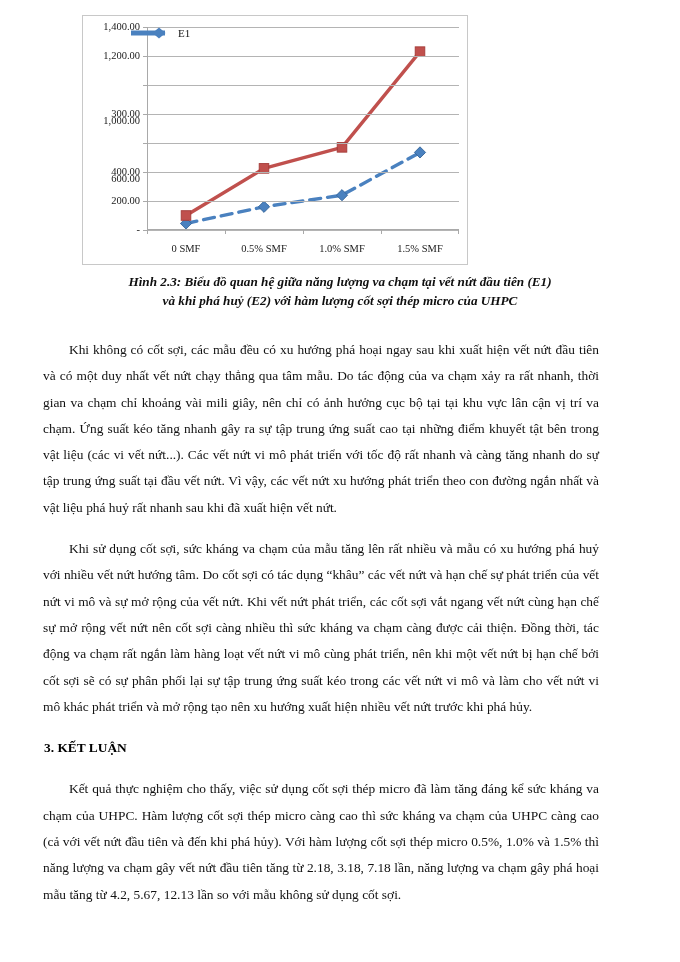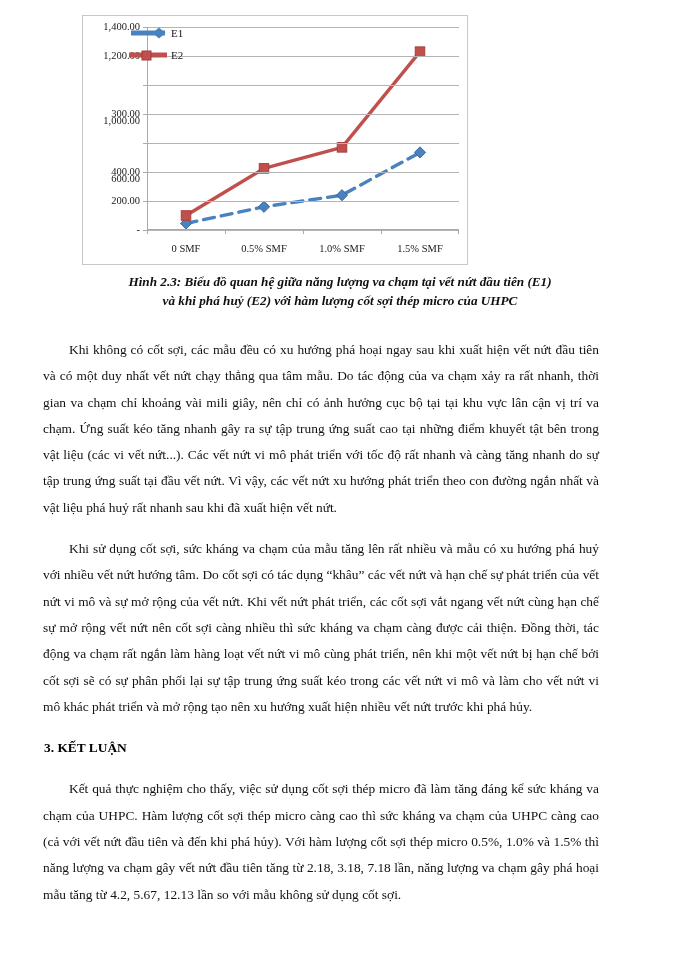--- a/index.html
+++ b/index.html
@@ -126,21 +126,21 @@
     height: 22px;
   }
   .legend-swatch {
     width: 38px;
     height: 14px;
     position: relative;
     flex: 0 0 38px;
   }
   .legend-label {
     font-size: 11px;
-    margin-left: 4px;
+    margin-left: 11px;
     color: #151515;
     font-family: "Liberation Serif", serif;
   }
 
   
   #caption {
     position: absolute;
     left: 40px;
     top: 272px;
     width: 600px;
@@ -237,29 +237,20 @@
       <div id="legend">
         <div class="legend-row">
           <span class="legend-swatch">
             <svg width="38" height="14" viewBox="0 0 38 14">
               <line x1="2" y1="7" x2="36" y2="7" stroke="#4a81bf" stroke-width="5" stroke-linecap="butt"></line>
               <polygon points="30,1.5 36.5,7 30,12.5 23.5,7" fill="#4a81bf"></polygon>
             </svg>
           </span>
           <span class="legend-label">E1</span>
         </div>
-        <div class="legend-row">
-          <span class="legend-swatch">
-            <svg width="38" height="14" viewBox="0 0 38 14">
-              <line x1="0" y1="7" x2="38" y2="7" stroke="#c0504d" stroke-width="5" stroke-linecap="butt"></line>
-              <rect x="13" y="3" width="9" height="9" fill="#c0504d" stroke="#a33b38" stroke-width="1"></rect>
-            </svg>
-          </span>
-          <span class="legend-label">E2</span>
-        </div>
       </div>
 
     </div>
   </div>
 
   <div id="caption">
     <div>Hình 2.3: Biểu đồ quan hệ giữa năng lượng va chạm tại vết nứt đầu tiên (E1)</div>
     <div>và khi phá huỷ (E2) với hàm lượng cốt sợi thép micro của UHPC</div>
   </div>
 

